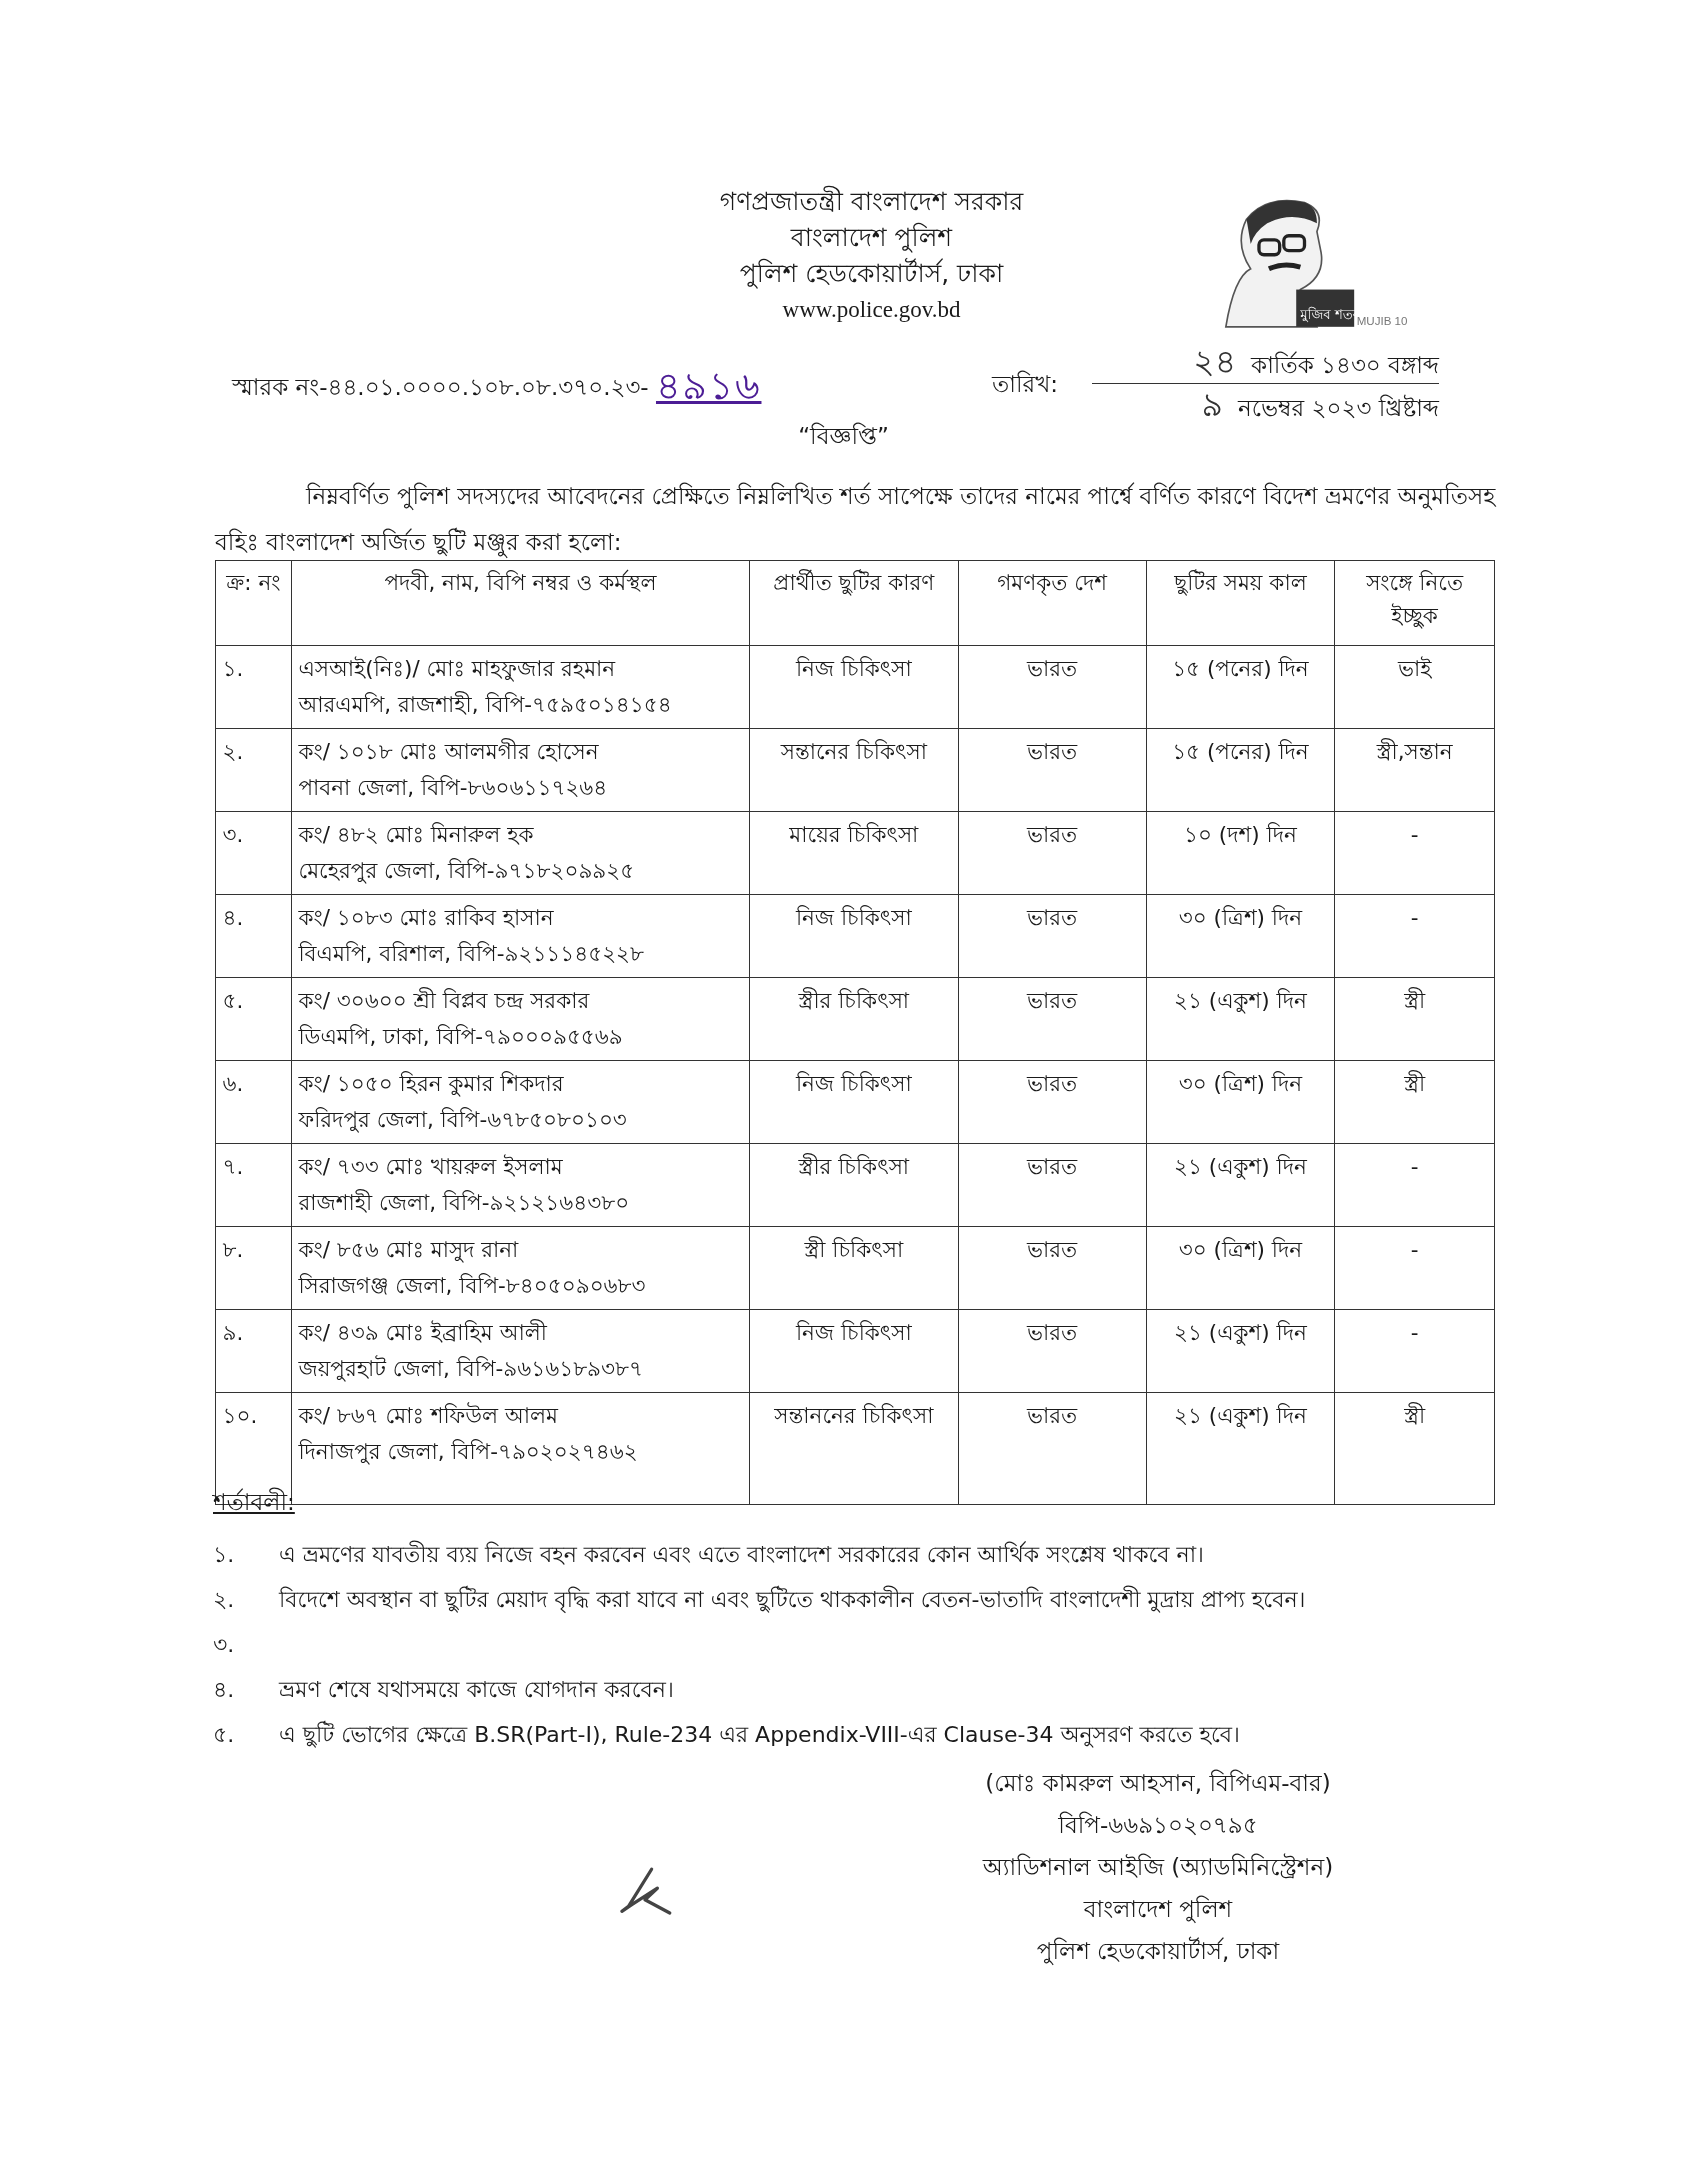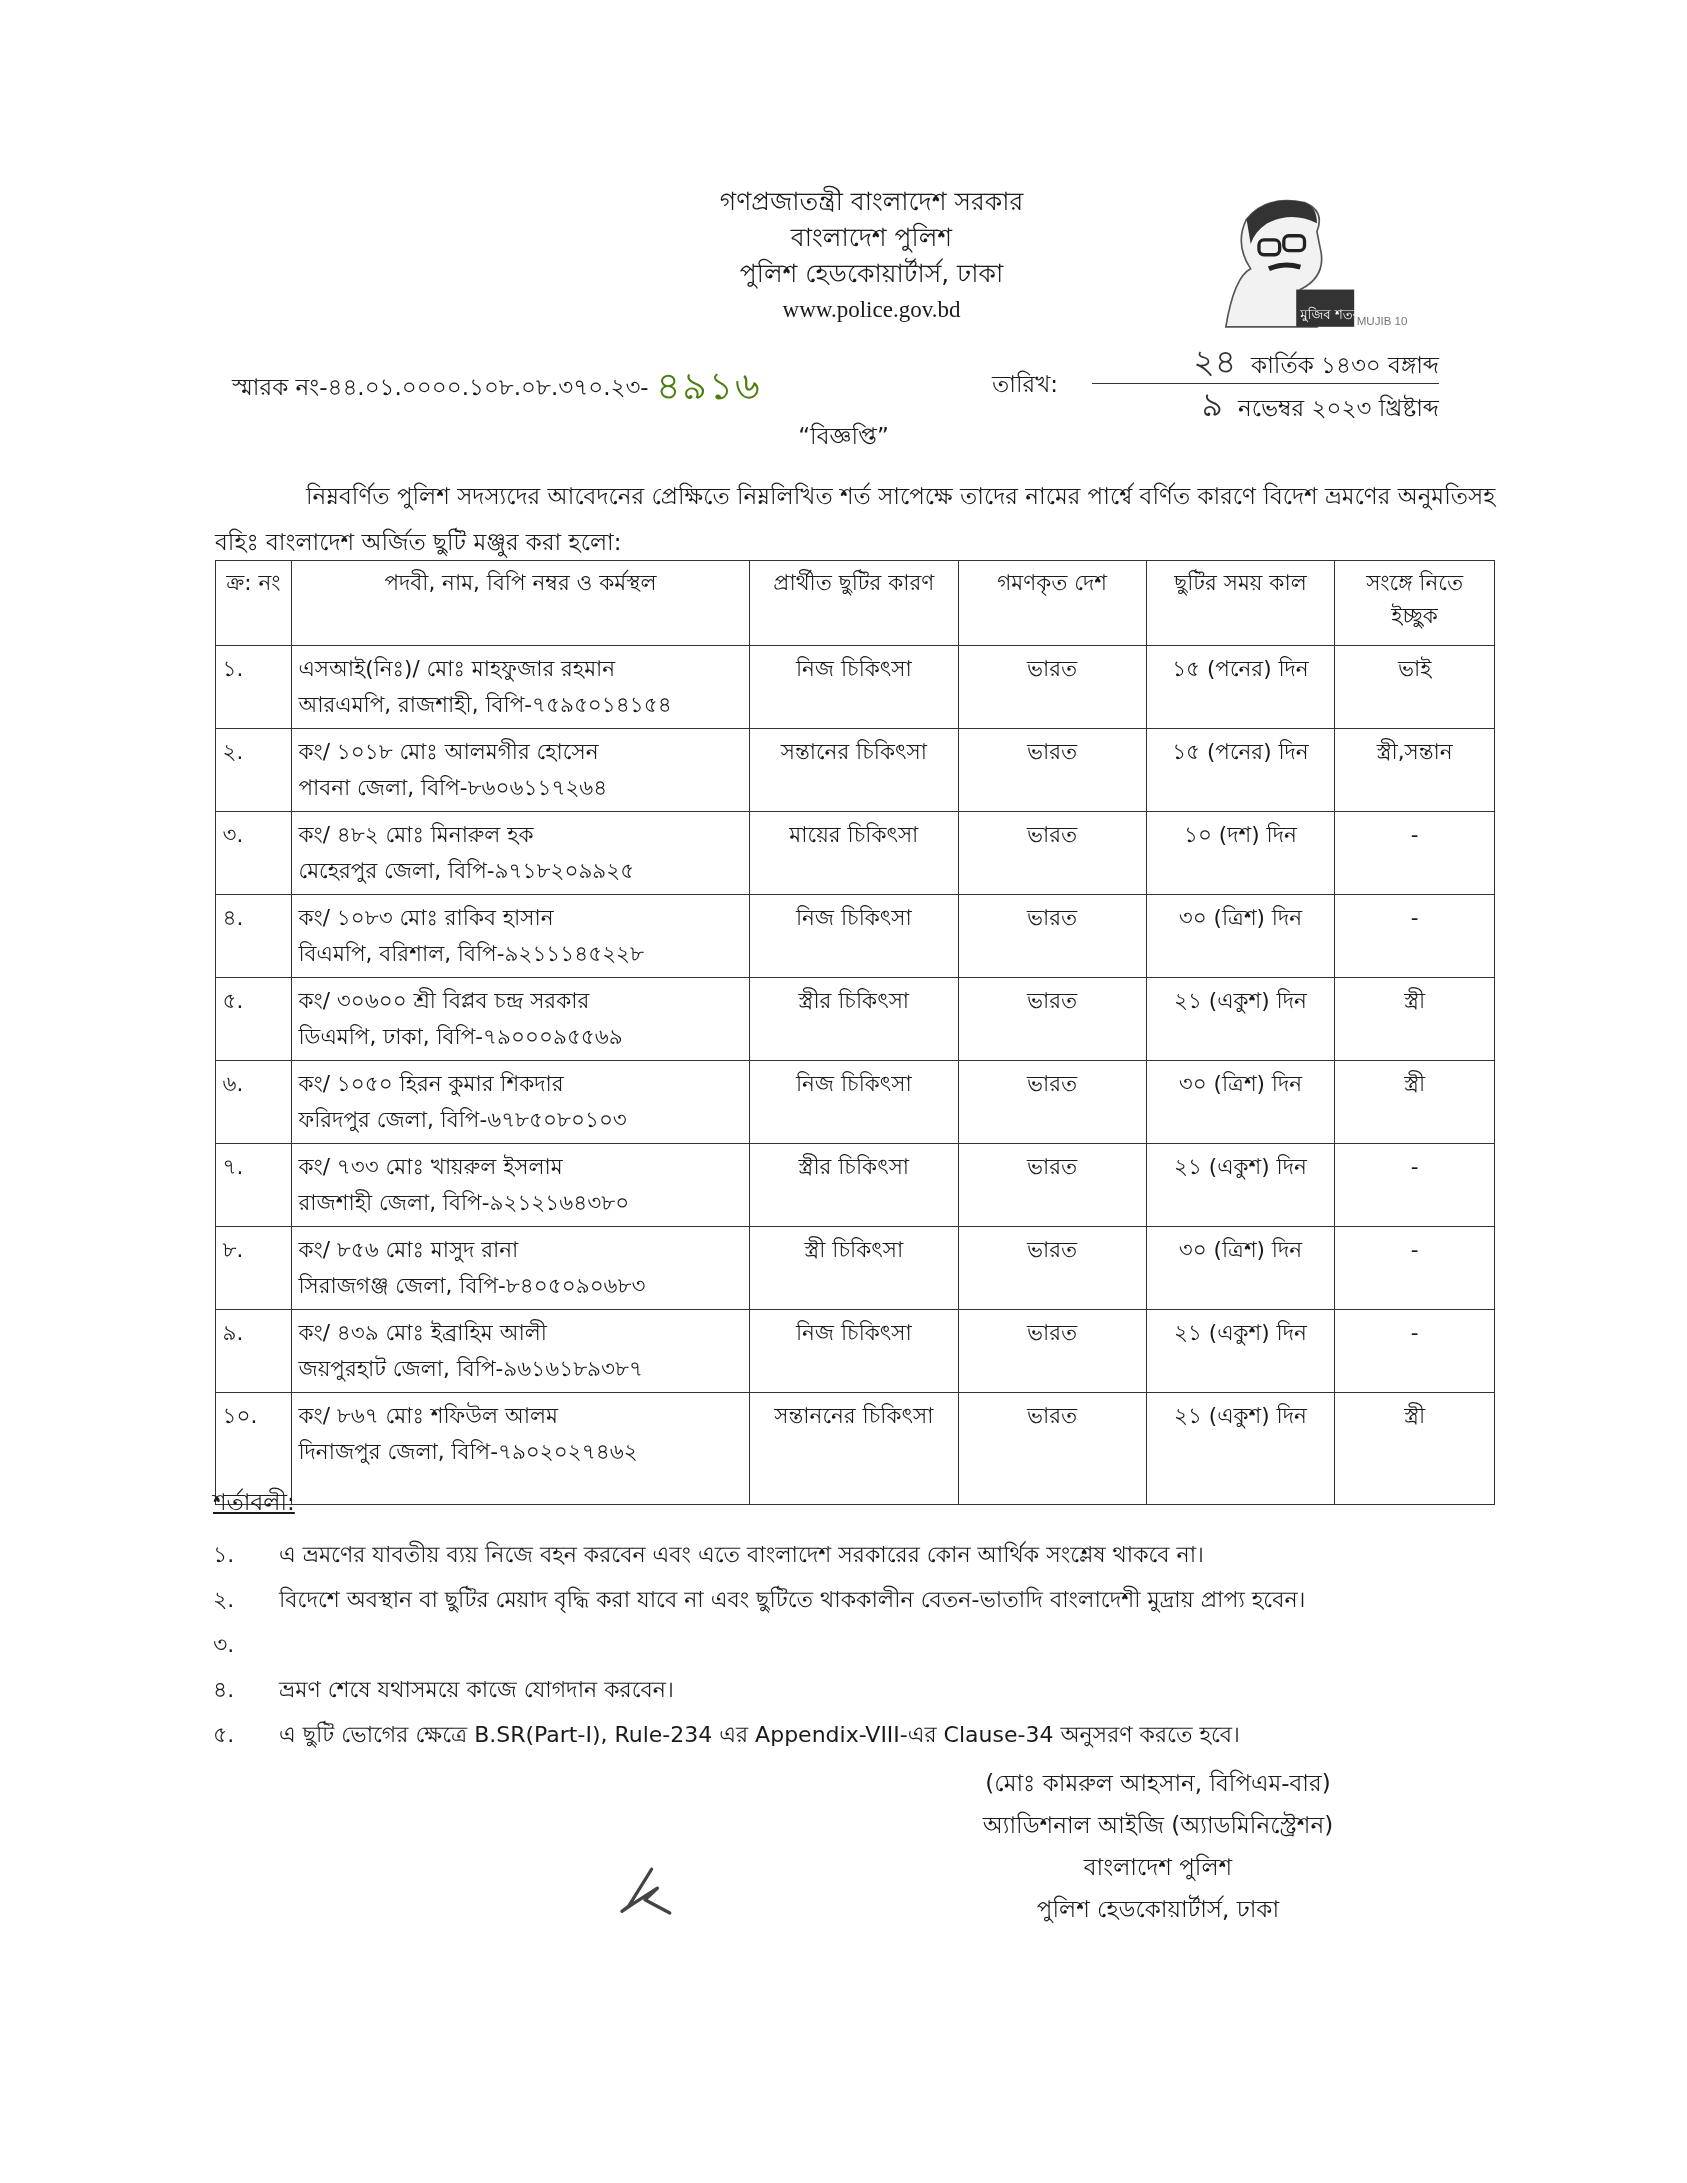--- a/index.html
+++ b/index.html
@@ -5,21 +5,21 @@
   html, body { margin: 0; padding: 0; background: #ffffff; }
   body {
     width: 1687px; height: 2183px; position: relative; overflow: hidden;
     font-family: "DejaVu Sans", sans-serif; color: #1a1a1a;
   }
   .abs { position: absolute; }
   .letterhead { left: 0; width: 1687px; top: 184px; text-align: center; font-size: 25px; line-height: 36px; padding-left: 28px; }
   .letterhead .url { font-family: "Liberation Serif", serif; font-size: 23px; }
   .emblem { left: 1201px; top: 186px; width: 207px; height: 145px; }
   .memo { left: 232px; top: 356px; font-size: 23px; }
-  .memo .hand { font-family: "DejaVu Serif", serif; font-size: 38px; color: #4d7c0f; letter-spacing: 1.7px; vertical-align: middle; }
+  .memo .hand { font-family: "DejaVu Serif", serif; font-size: 38px; color: #4c1d95; letter-spacing: 1.7px; vertical-align: middle; text-decoration: underline; }
   .date-label { left: 992px; top: 366px; font-size: 23px; }
   .date-block { left: 1092px; top: 343px; width: 347px; }
   .date-line { font-size: 23px; text-align: right; height: 38px; line-height: 38px; }
   .date-line .hand { font-family: "DejaVu Serif", serif; font-size: 33px; color: #333; margin-right: 15px; }
   .date-rule { height: 1.7px; background: #333; margin: 1.7px 0; }
   .notice-title { left: 0; width: 1687px; top: 418px; text-align: center; font-size: 23px; }
   .intro { left: 215px; width: 1282px; top: 473px; font-size: 23px; line-height: 46px; text-indent: 91px; }
   table.leave {
     position: absolute; left: 215px; top: 560px; width: 1280px;
     border-collapse: collapse; font-size: 21.5px;
@@ -230,17 +230,18 @@
   </div>
 
 <div class="abs scrawl">
   <svg width="66" height="58" viewBox="0 0 80 70">
     <path d="M48 5 L20 50 L12 56 L24 48 L55 28 L40 42 L70 58" stroke="#444" stroke-width="4" fill="none" stroke-linecap="round" stroke-linejoin="round"></path>
   </svg>
 </div>
 
 <div class="abs signature-block">
   <div>(মোঃ কামরুল আহসান, বিপিএম-বার)</div>
+  <div>বিপি-৬৬৯১০২০৭৯৫</div>
   <div>অ্যাডিশনাল আইজি (অ্যাডমিনিস্ট্রেশন)</div>
   <div>বাংলাদেশ পুলিশ</div>
   <div>পুলিশ হেডকোয়ার্টার্স, ঢাকা</div>
 </div>
 
 
 </body></html>

